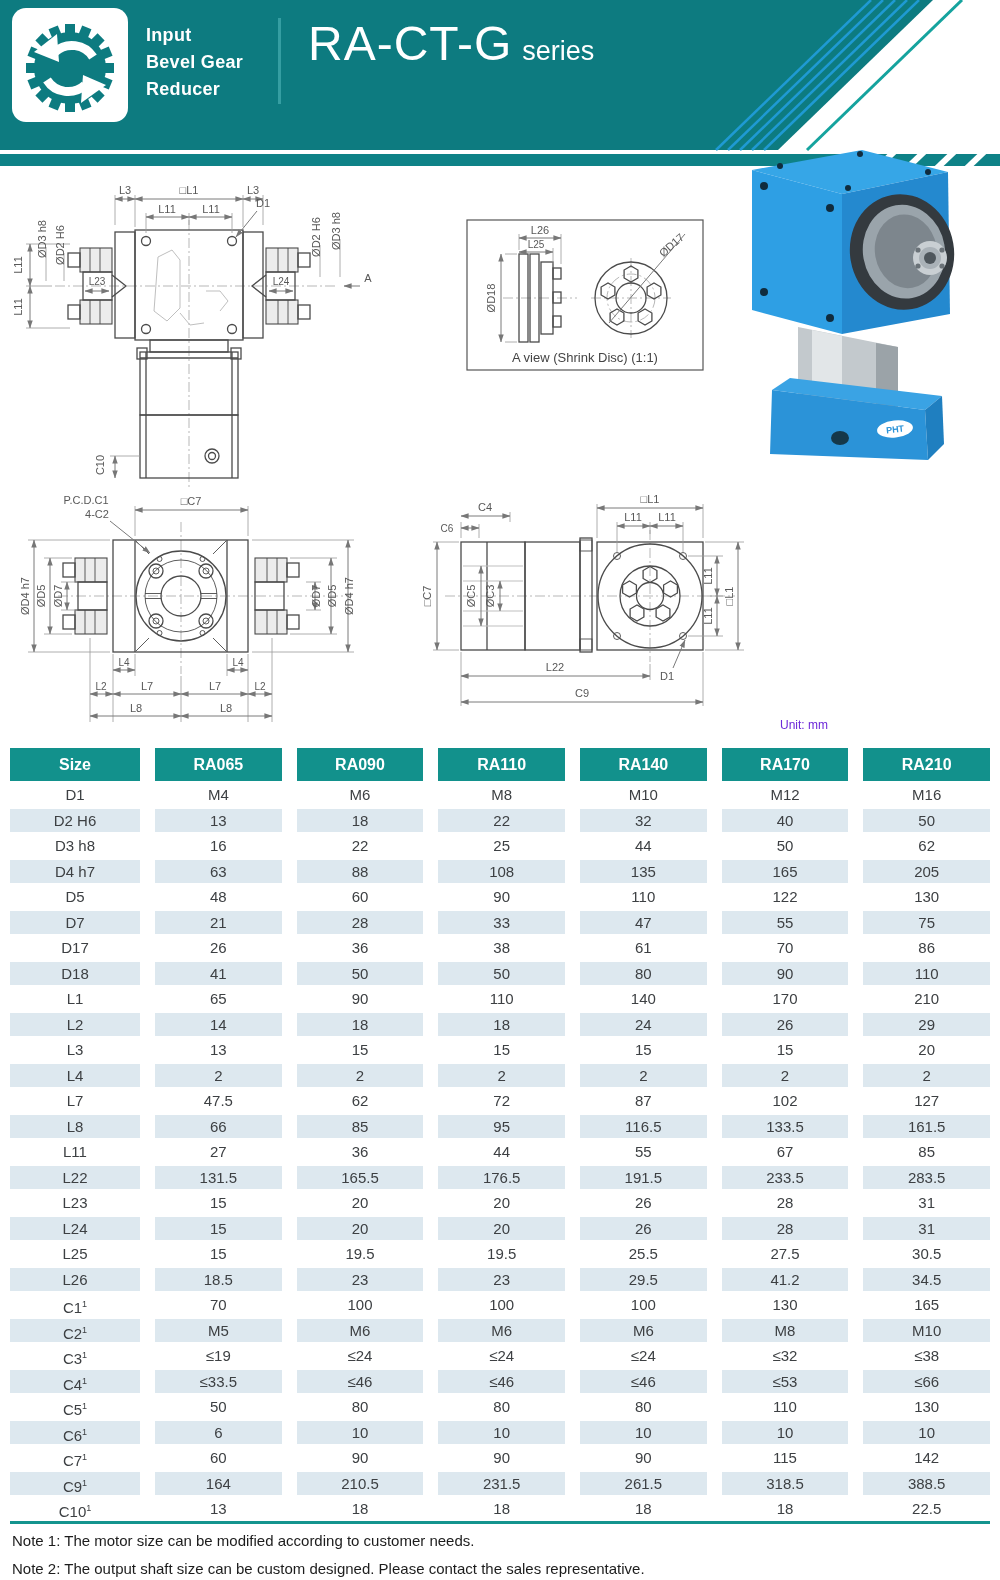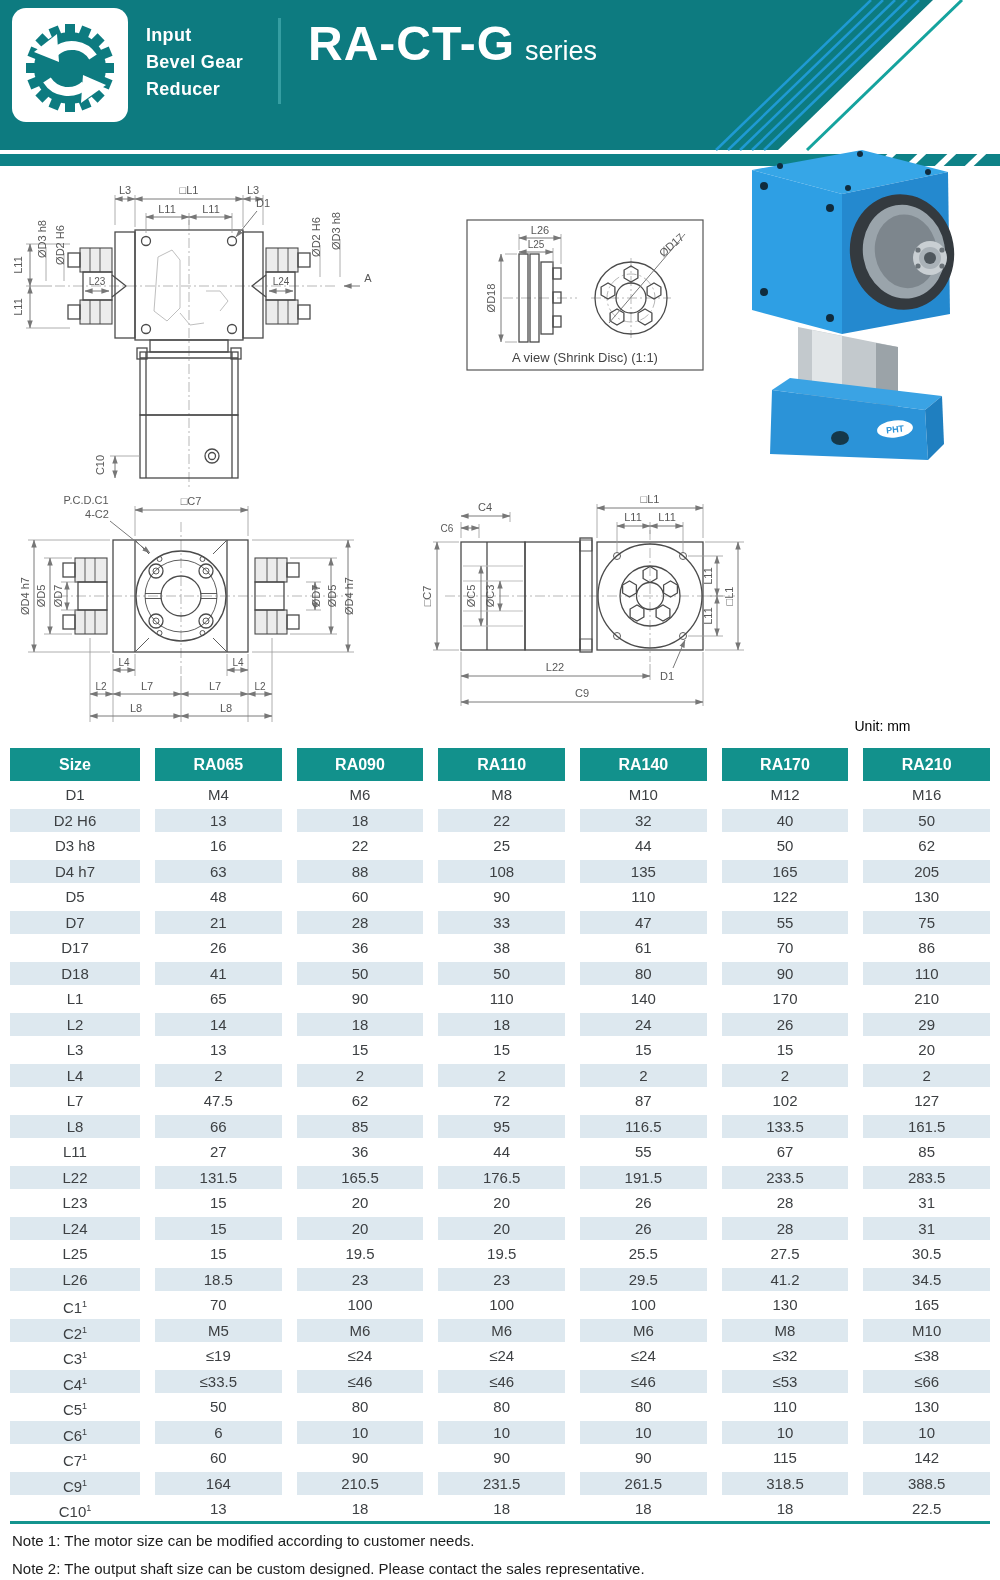--- a/index.html
+++ b/index.html
@@ -4,39 +4,39 @@
 <style>
   html,body{margin:0;padding:0;background:#fff;}
   .page{position:relative;width:1000px;height:1580px;background:#fff;overflow:hidden;
         font-family:"Liberation Sans",sans-serif;}
   .abs{position:absolute;}
 
   
   .brand{left:146px;top:22px;color:#fff;font-size:18px;line-height:27px;font-weight:600;letter-spacing:.3px;}
   .vdiv{left:278px;top:18px;width:3px;height:86px;background:#359ea2;}
   .titlebox{left:308px;top:16px;color:#fff;white-space:nowrap;}
-  .titlebox .big{font-size:48px;font-weight:bold;letter-spacing:1px;text-align:center;}
+  .titlebox .big{font-size:48px;font-weight:normal;letter-spacing:1px;text-align:center;}
   .titlebox .small{font-size:27px;font-weight:400;margin-left:10px;}
   .subtitle{left:310px;top:80px;color:#eafafa;font-size:17px;line-height:23px;font-weight:400;}
   .logobox{left:12px;top:8px;width:116px;height:114px;background:#fff;border-radius:14px;}
 
   
   .part{stroke:#4b4b4b;stroke-width:1.3;fill:none;}
   .partf{stroke:#4b4b4b;stroke-width:1.1;fill:#ececec;}
   .thin{stroke:#4b4b4b;stroke-width:.9;fill:none;}
   .dim{stroke:#7a7a7a;stroke-width:1;fill:none;}
   .ext{stroke:#9a9a9a;stroke-width:.8;fill:none;}
   .cl{stroke:#a5a5a5;stroke-width:.8;stroke-dasharray:10 3 2 3;fill:none;}
   .ghost{stroke:#bfbfbf;stroke-width:1;fill:none;}
   text.dt{font:11px "Liberation Sans",sans-serif;fill:#585858;text-anchor:middle;}
   text.dts{font-size:10px;}
   text.cap{font:13px "Liberation Sans",sans-serif;fill:#444;text-anchor:middle;}
 
   
-  .unit{left:780px;top:718px;width:205px;text-align:center;font-size:14px;color:#000000;}
+  .unit{left:780px;top:718px;width:205px;text-align:left;font-size:12px;color:#6d28d9;}
   .dt-grid{left:10px;top:748px;width:980px;display:grid;
            grid-template-columns:130px repeat(6,1fr);column-gap:15px;}
   .th{background:#12918c;color:#fff;font-weight:bold;font-size:16px;height:33px;line-height:33px;text-align:center;}
   .td{height:25.5px;line-height:23.5px;box-sizing:border-box;border-top:2px solid #fff;
       text-align:center;font-size:15px;color:#3d4043;background:#fff;}
   .td.alt{background:#dde8ef;}
   .td sup{font-size:9px;}
   .rule{left:10px;top:1521px;width:980px;height:3px;background:#14948e;}
   .note{left:12px;font-size:15px;color:#1c1c1c;text-align:center;}
 </style>

